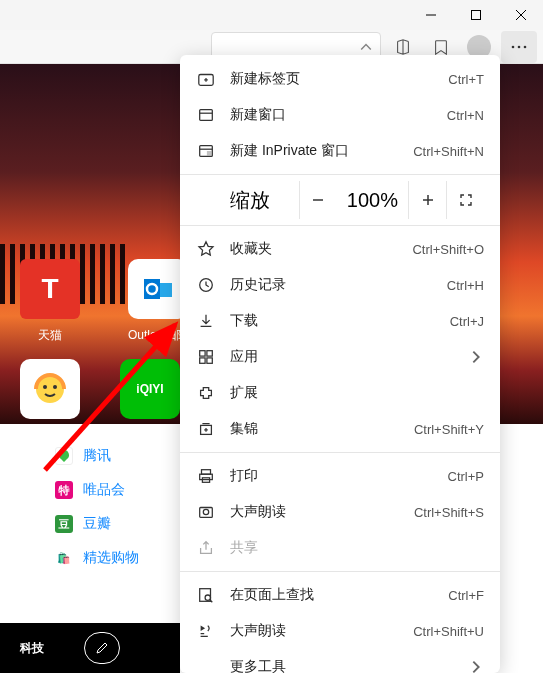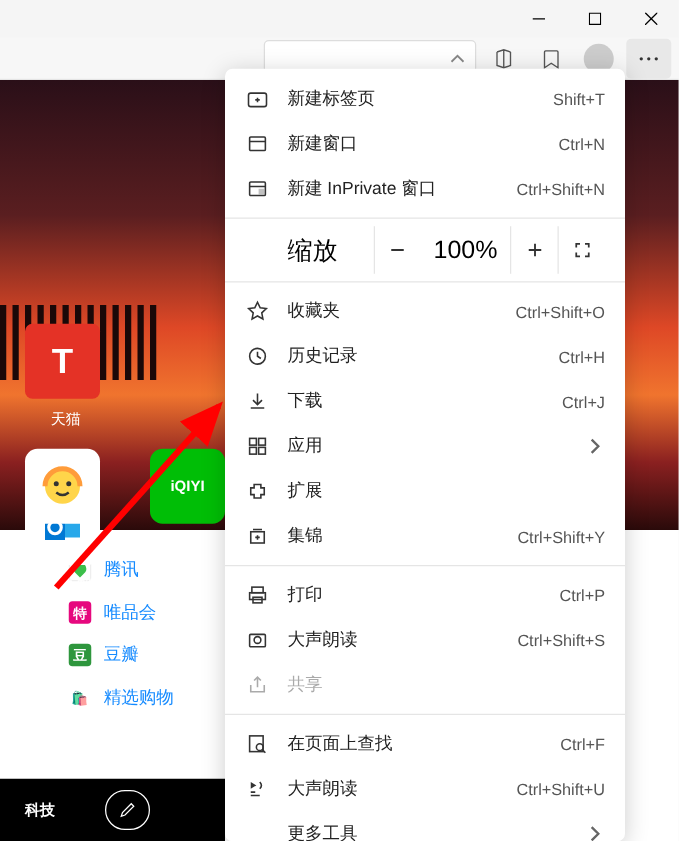--- a/index.html
+++ b/index.html
@@ -95,21 +95,20 @@
       background: #1a0808;
       display: inline-block;
       margin-right: 5px;
     }
     .tiles {
       position: absolute;
       top: 195px;
       display: flex;
       gap: 48px;
       padding-left: 20px;
-      flex-direction: column;
     }
     .tile { text-align: center; color: #fff; font-size: 12px; }
     .tilebox {
       width: 60px;
       height: 60px;
       border-radius: 10px;
       background: #fff;
       display: flex;
       align-items: center;
       justify-content: center;
@@ -381,21 +380,21 @@
 
   <div class="mitem">
     <span class="micon">
         <svg viewBox="0 0 20 20">
           <rect x="2" y="5" width="16" height="12" rx="2"></rect>
           <line x1="8" y1="11" x2="12" y2="11"></line>
           <line x1="10" y1="9" x2="10" y2="13"></line>
         </svg>
       </span>
     <span class="mlabel">新建标签页</span>
-    <span class="shortcut">Shift+T</span>
+    <span class="shortcut">Ctrl+T</span>
   </div>
 
   <div class="mitem">
     <span class="micon">
         <svg viewBox="0 0 20 20">
           <rect x="3" y="4" width="14" height="12" rx="1"></rect>
           <line x1="3" y1="8" x2="17" y2="8"></line>
         </svg>
       </span>
     <span class="mlabel">新建窗口</span>

